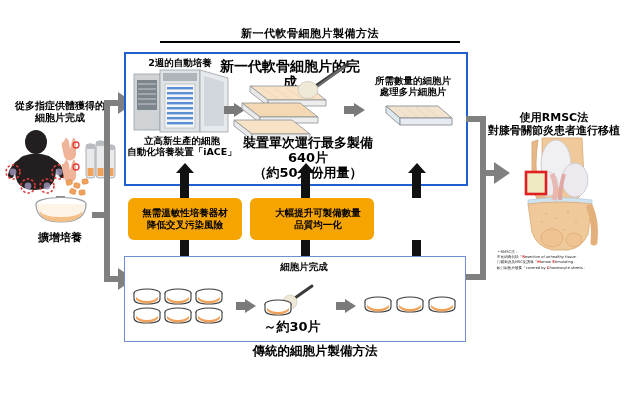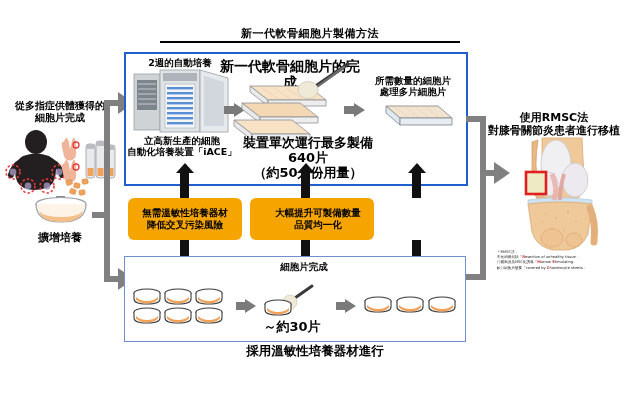--- a/index.html
+++ b/index.html
@@ -353,21 +353,21 @@
           <path d="M1 5 L1 11 q0 5 13 5 q13 0 13 -5 L27 5" fill="#fff" stroke="#3a3a3a" stroke-width="1.1"></path>
           <path d="M3 9 q4 4 11 4 q7 0 11 -4 l0 2.5 q-4 4 -11 4 q-7 0 -11 -4 z" fill="#f0a25a"></path>
         </g>
       </defs>
       <use href="#pd2" x="0" y="0"></use>
         <use href="#pd2" x="32" y="0"></use>
         <use href="#pd2" x="64" y="0"></use>
     </svg>
   </div>
 
-  <div class="txt" id="bottom-title">採用溫敏性培養器材進行</div>
+  <div class="txt" id="bottom-title">傳統的細胞片製備方法</div>
 
   <div class="brk" style="left:466px;top:116px;width:20px;height:6px;"></div>
   <div class="brk" style="left:480px;top:116px;width:6px;height:164px;"></div>
   <div class="brk" style="left:466px;top:274px;width:20px;height:6px;"></div>
   <div class="brk" style="left:480px;top:170px;width:16px;height:6px;"></div>
   <div class="brk-arrow" style="left:494px;top:162px;"></div>
 
   <div class="txt" id="right-cap" style="white-space:pre-line">使用RMSC法
 對膝骨關節炎患者進行移植</div>
 

